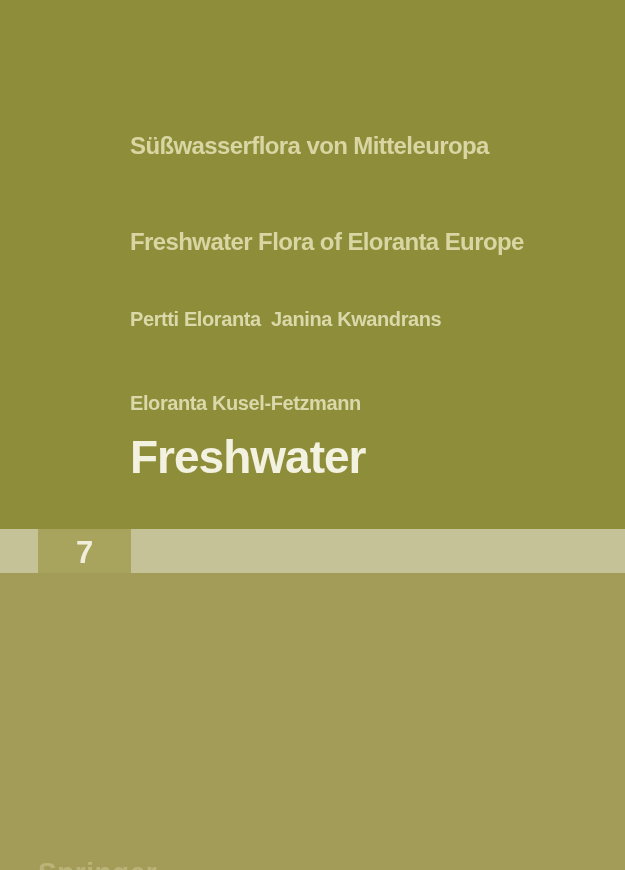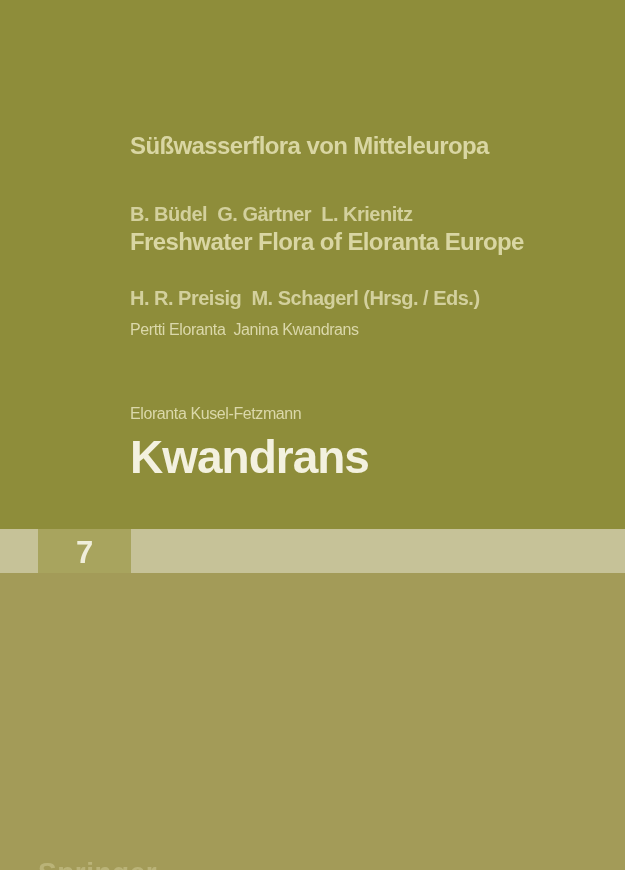--- a/index.html
+++ b/index.html
@@ -62,23 +62,23 @@
   }
   .editors {
     top: 144px;
     font-size: 20px;
     font-weight: bold;
     line-height: 28px;
     letter-spacing: -0.5px;
     color: #d3d09d;
   }
   .authors {
-    top: 260px;
-    font-size: 16px;
-    font-weight: normal;
+    top: 249px;
+    font-size: 20px;
+    font-weight: bold;
     line-height: 28px;
     letter-spacing: -0.4px;
     color: #dbd8aa;
   }
   .main-title {
     top: 320px;
     font-size: 46px;
     font-weight: bold;
     line-height: 55px;
     letter-spacing: -1px;
@@ -99,32 +99,28 @@
 
 <div class="cover">
 
   <div class="cover-top">
 
     <div class="txt series-title">
       <div>Süßwasserflora von Mitteleuropa</div>
       <div>Freshwater Flora of Eloranta Europe</div>
     </div>
 
-    <div class="txt editors">
-      <div>B. Büdel  G. Gärtner  L. Krienitz</div>
-      <div>H. R. Preisig  M. Schagerl (Hrsg. / Eds.)</div>
-    </div>
 
     <div class="txt authors">
       <div>Pertti Eloranta  Janina Kwandrans</div>
       <div>Eloranta Kusel-Fetzmann</div>
     </div>
 
     <div class="txt main-title">
-      <div>Kwandrans</div>
+      <div>Freshwater</div>
       <div>and Phaeophyceae</div>
     </div>
 
   </div>
 
   <div class="volume-band">
     <div class="volume-box">
       <span class="volume-number">7</span>
     </div>
   </div>

